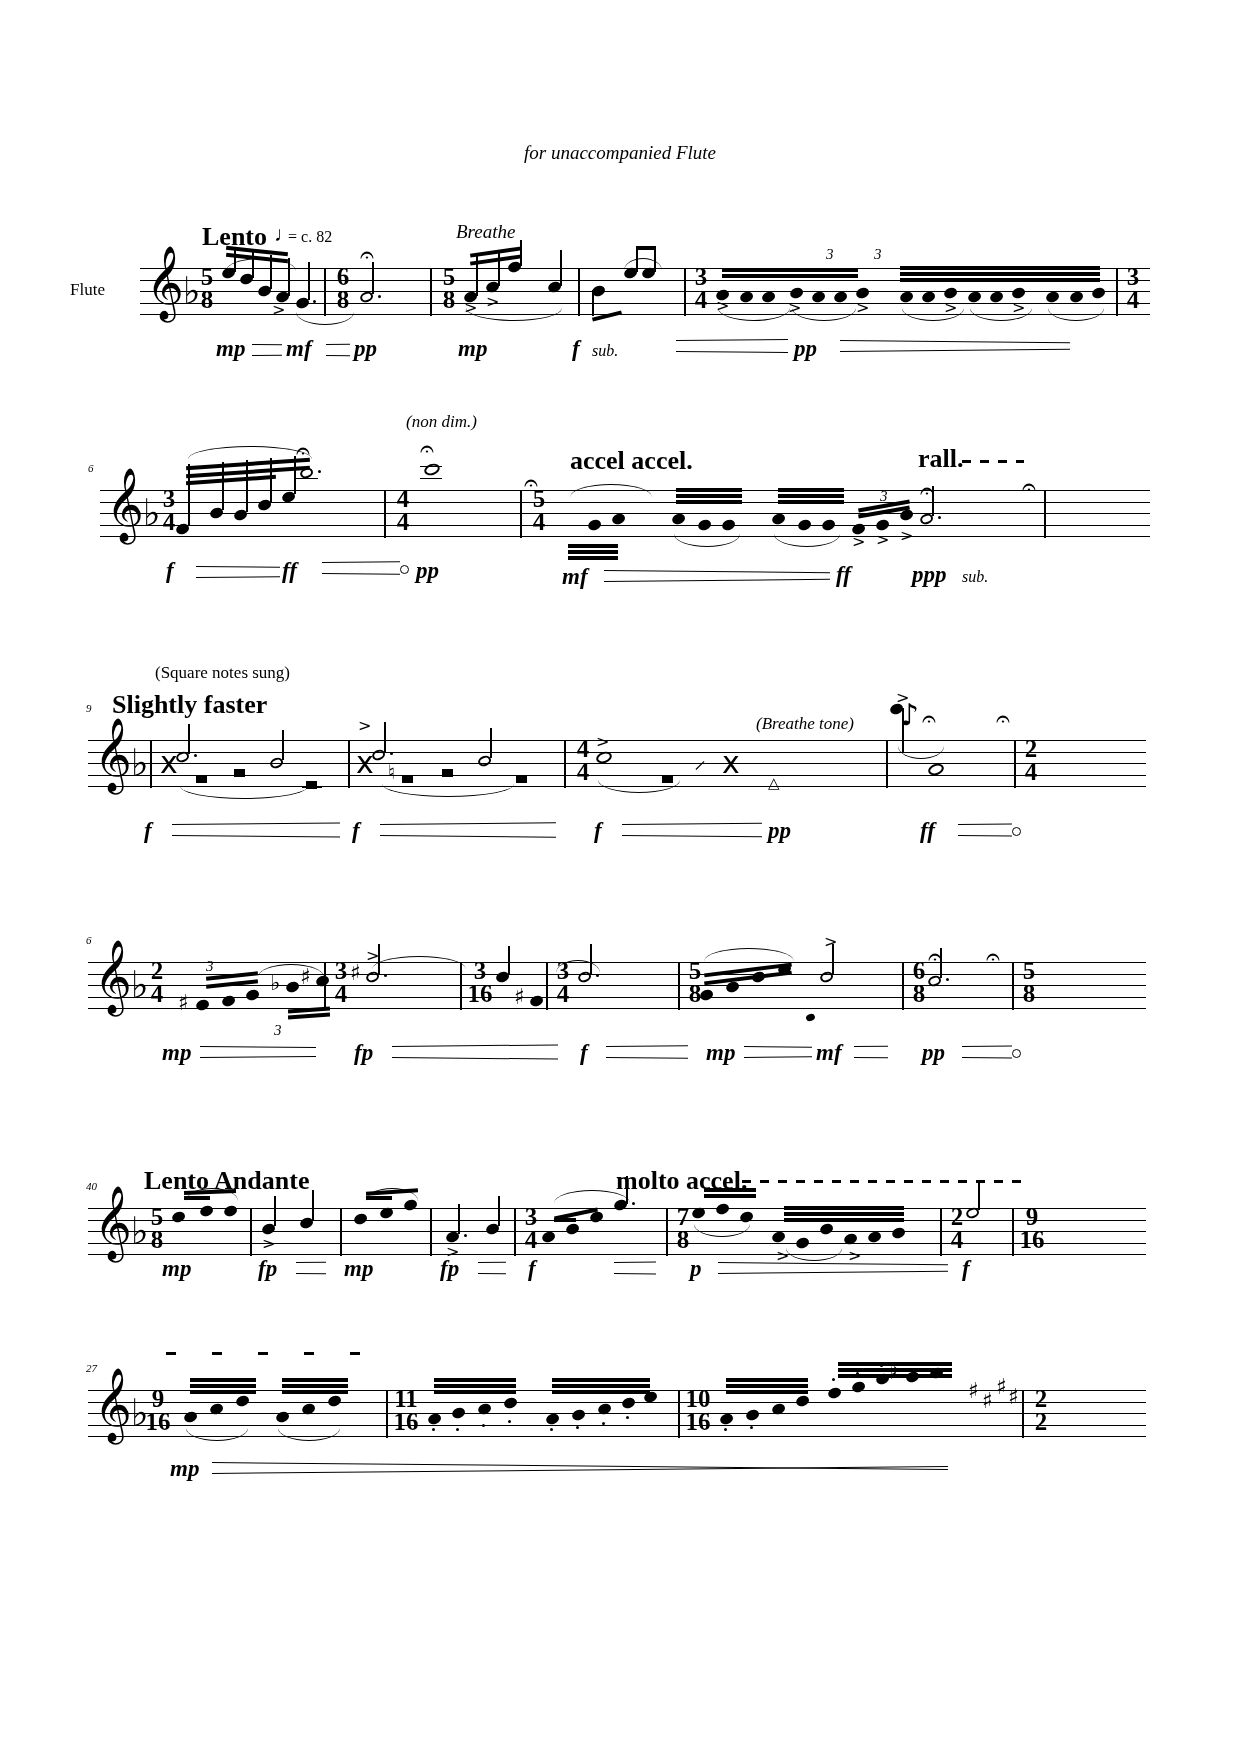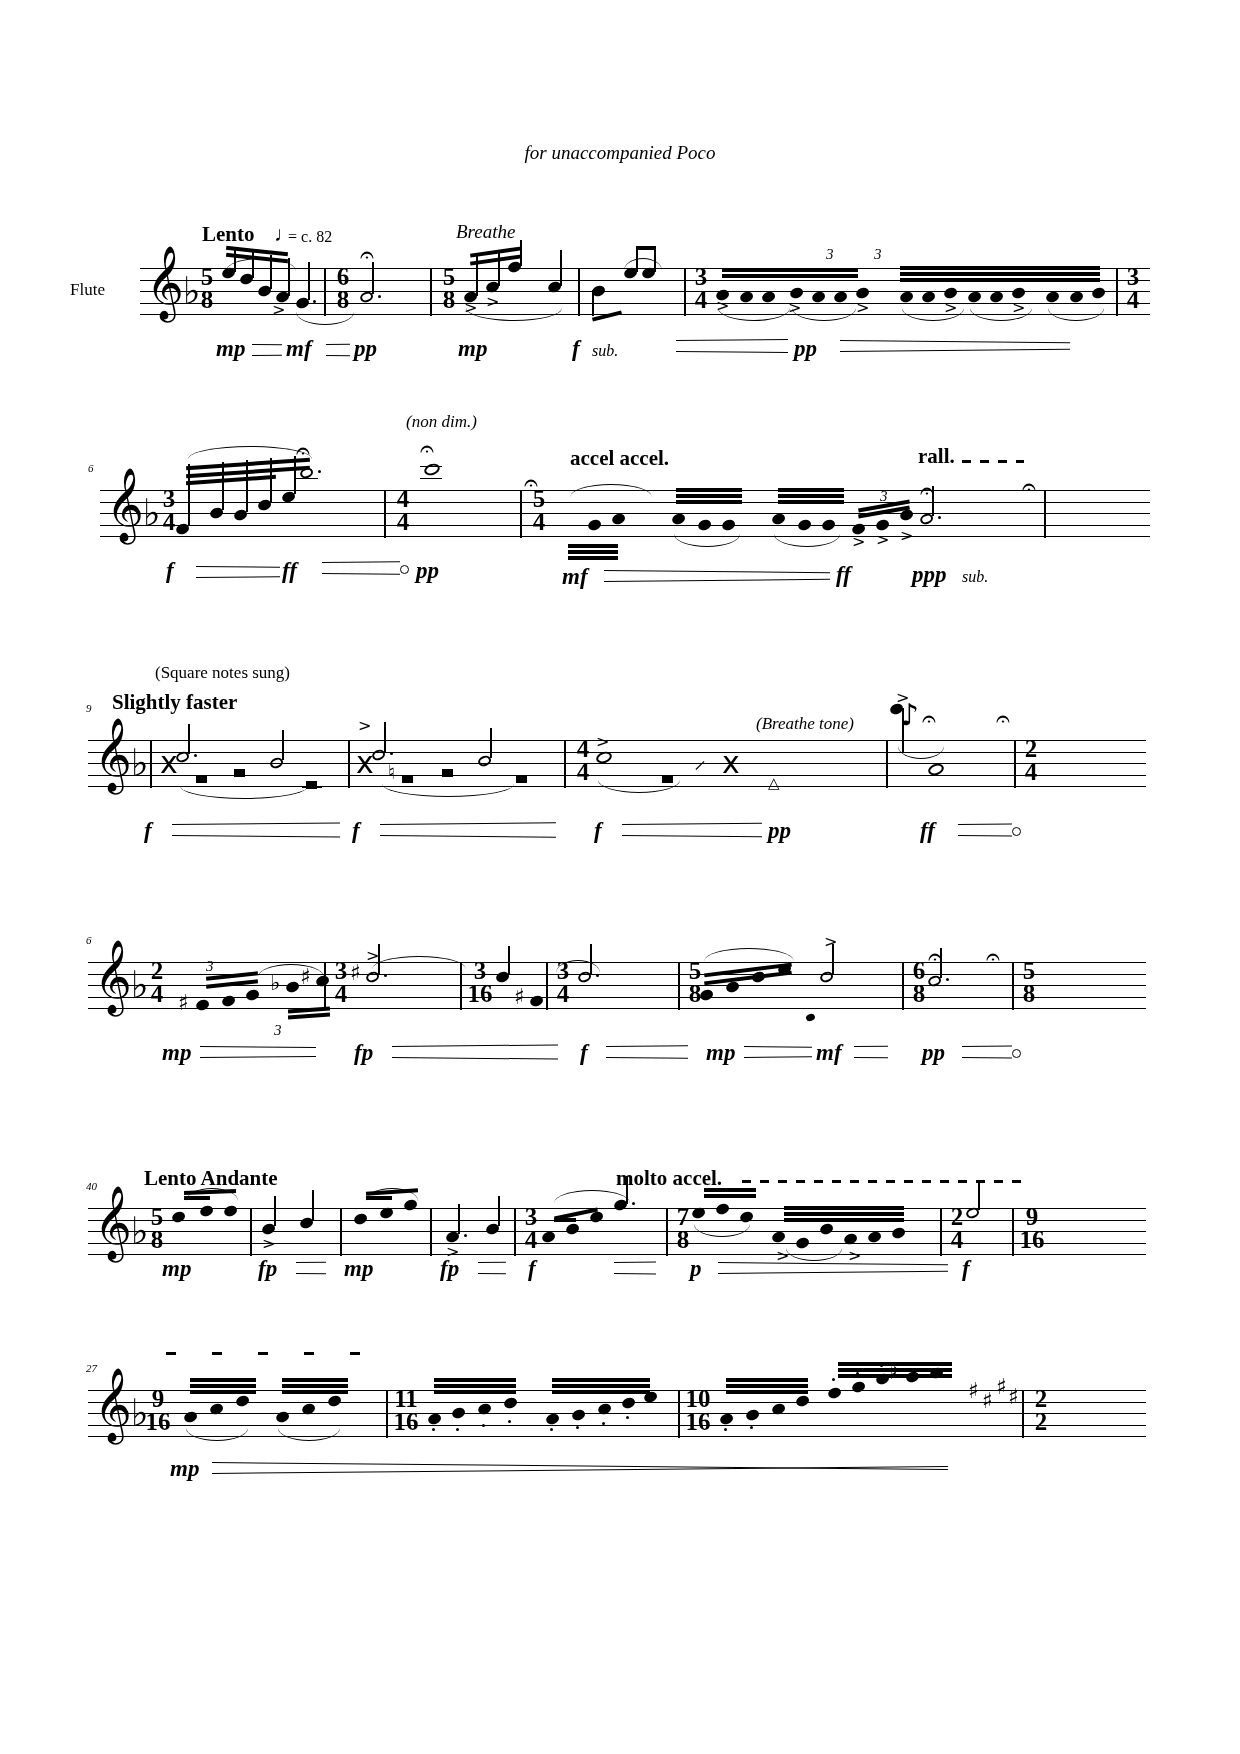--- a/index.html
+++ b/index.html
@@ -26,21 +26,21 @@
   .clef{position:absolute;font-size:64px;line-height:1;font-family:"DejaVu Sans",sans-serif;}
   .instr{position:absolute;font-size:17px;font-family:"Liberation Serif",serif;}
 
   .keysig{position:absolute;font-size:38px;font-family:"DejaVu Sans",sans-serif;line-height:1;}
 
   .ts{position:absolute;text-align:center;font-family:"Liberation Serif",serif;font-weight:bold;font-size:25px;line-height:23px;}
   .ts b{display:block;}
 
   .meas{position:absolute;font-size:11px;font-style:italic;font-family:"Liberation Serif",serif;}
 
-  .tempo{position:absolute;font-weight:bold;font-size:21px;font-family:"Liberation Serif",serif;}
+  .tempo{position:absolute;font-weight:bold;font-size:26px;font-family:"Liberation Serif",serif;}
   .expr{position:absolute;font-style:italic;font-size:19px;font-family:"Liberation Serif",serif;}
   .plain{position:absolute;font-size:17px;font-family:"Liberation Serif",serif;}
 
   .dyn{position:absolute;font-style:italic;font-weight:bold;font-size:23px;font-family:"Liberation Serif",serif;}
   .dynsm{position:absolute;font-style:italic;font-size:16px;font-family:"Liberation Serif",serif;}
 
   
   .hpin{position:absolute;height:12px;}
   .hpin i{position:absolute;left:0;top:0;width:100%;height:1.3px;background:#000;transform-origin:left center;}
   .hpin i.b{top:11px;transform-origin:left center;}
@@ -67,21 +67,21 @@
   .rest{position:absolute;font-size:30px;line-height:1;font-family:"DejaVu Sans",sans-serif;}
   .trip{position:absolute;font-size:15px;font-style:italic;font-family:"Liberation Serif",serif;}
   .slur{position:absolute;border-top:1.6px solid #000;border-radius:50%/100% 100% 0 0;height:12px;}
   .dot{position:absolute;width:3.4px;height:3.4px;background:#000;border-radius:50%;}
 </style>
 </head>
 <body>
 
 <div class="page">
 
-  <div class="subtitle">for unaccompanied Poco</div>
+  <div class="subtitle">for unaccompanied Flute</div>
 
   <div class="system" style="top:0;">
     <div class="staff" style="top:268px;left:140px;width:1010px;">
       <div class="ln"></div>
         <div class="ln"></div>
         <div class="ln"></div>
         <div class="ln"></div>
         <div class="ln"></div>
     </div>
 

